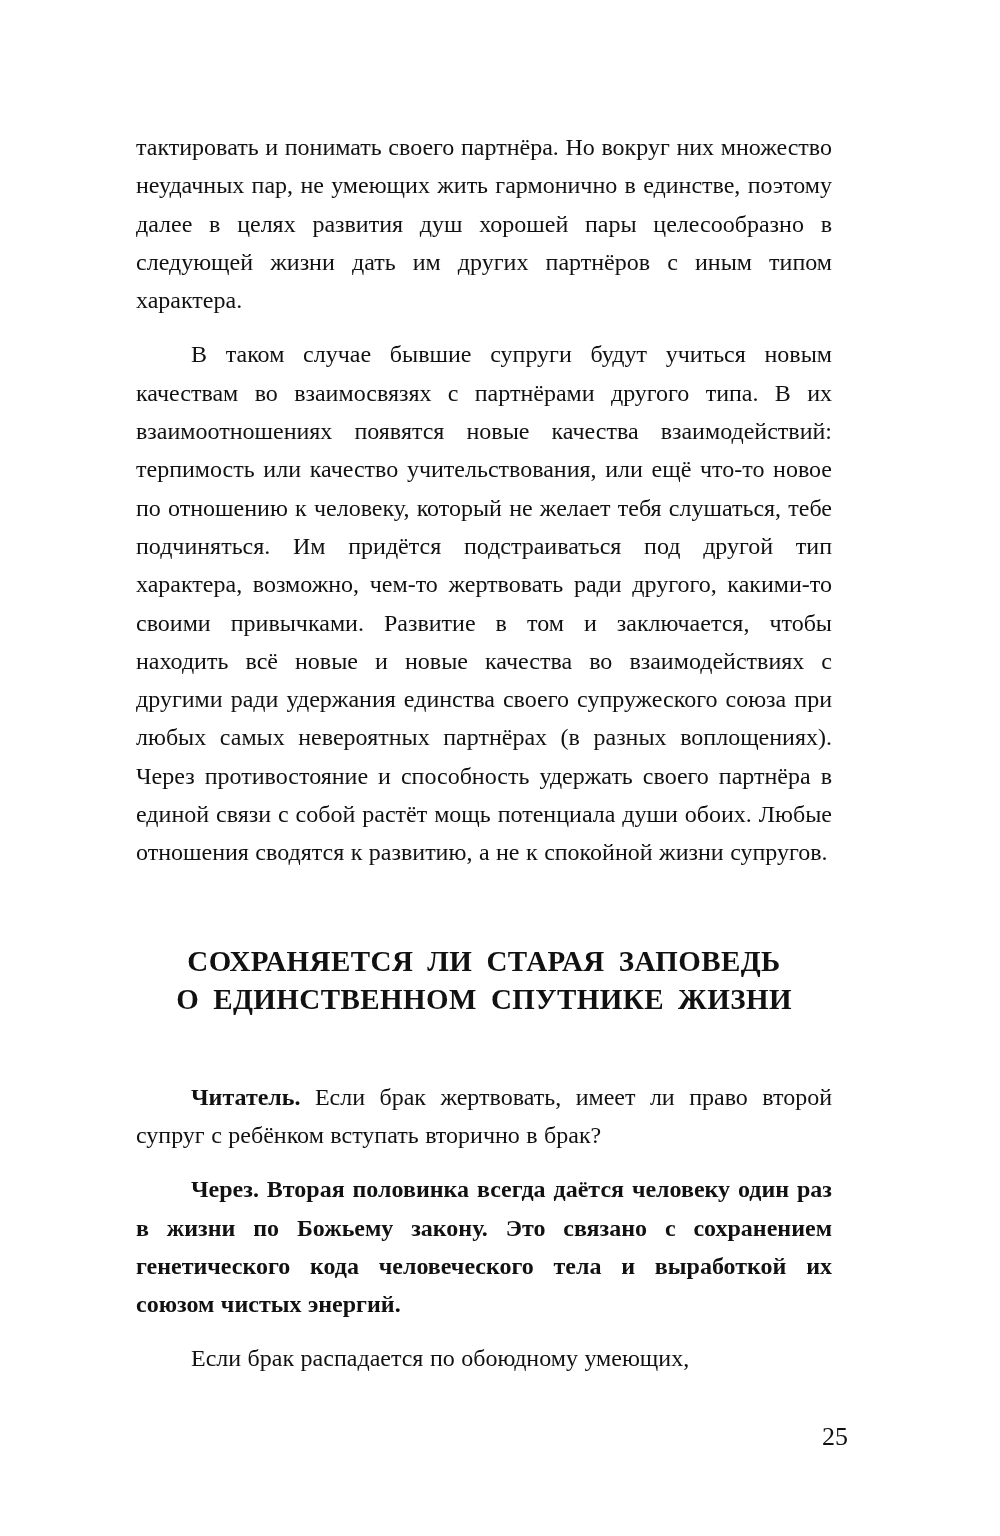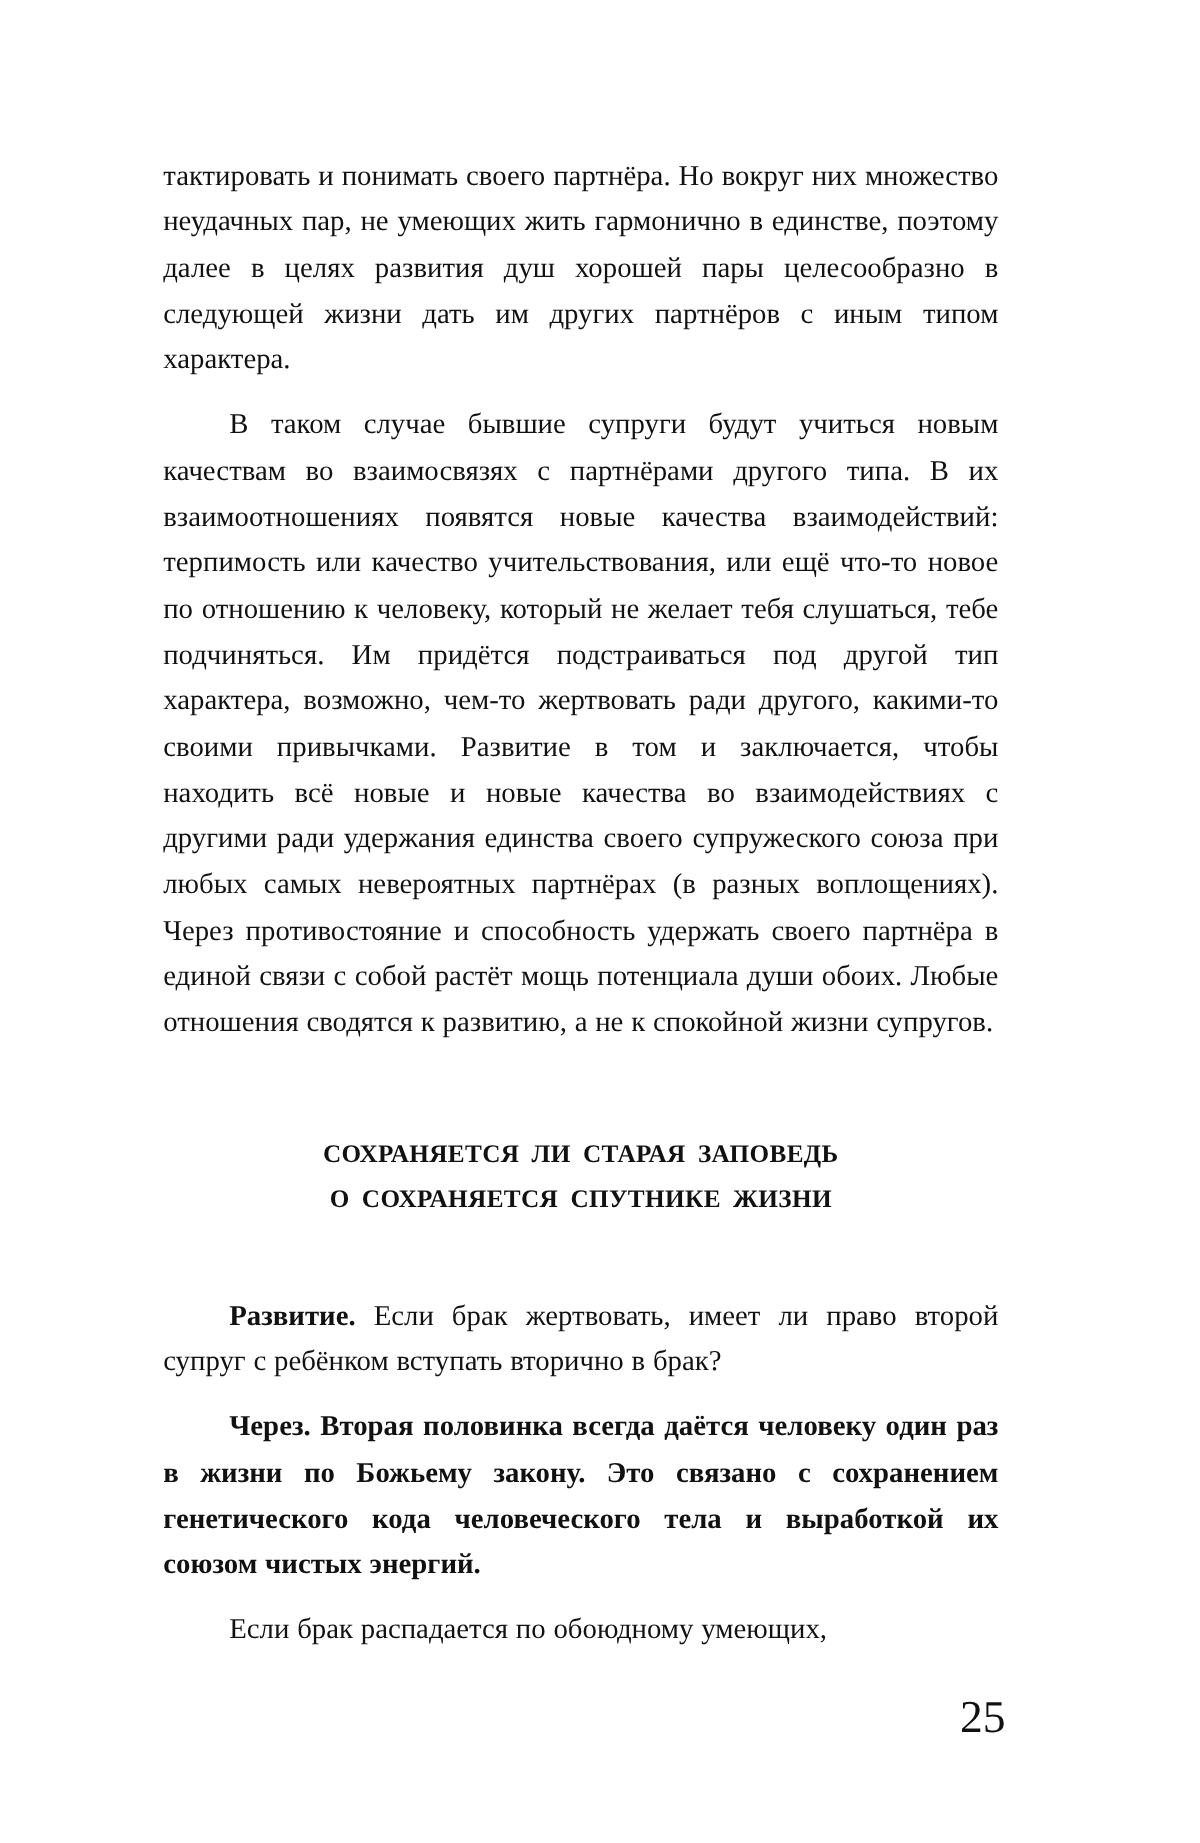--- a/index.html
+++ b/index.html
@@ -49,68 +49,68 @@
   p.body-par.bold-par {
     font-weight: bold;
   }
 
   .run-bold {
     font-weight: bold;
   }
 
   h2.section-heading {
     margin: 0;
-    font-size: 21px;
+    font-size: 29px;
     line-height: 38px;
     font-weight: bold;
     text-align: center;
     letter-spacing: 0.015em;
     word-spacing: 0.22em;
     text-indent: 0;
   }
 
   h2.section-heading .heading-line {
     display: block;
     white-space: nowrap;
   }
 
   .gap-before-heading { height: 54px; }
   .gap-after-heading  { height: 44px; }
 
   .page-number {
     position: absolute;
-    right: 162px;
+    right: 152px;
     bottom: 86px;
-    font-size: 38px;
+    font-size: 26px;
     line-height: 1;
     font-family: "Liberation Serif", "DejaVu Serif", serif;
     color: #111111;
   }
 </style>
 </head>
 <body>
 
 <div class="page">
 
   <div class="text-column">
 
     <p class="body-par no-indent">тактировать и понимать своего партнёра. Но вокруг них множество неудачных пар, не умеющих жить гармонично в единстве, поэтому далее в целях развития душ хорошей пары целесообразно в следующей жизни дать им других партнёров с иным типом характера.</p>
 
     <p class="body-par">В таком случае бывшие супруги будут учиться новым качествам во взаимосвязях с партнёрами другого типа. В их взаимоотношениях появятся новые качества взаимодействий: терпимость или качество учительствования, или ещё что-то новое по отношению к человеку, который не желает тебя слушаться, тебе подчиняться. Им придётся подстраиваться под другой тип характера, возможно, чем-то жертвовать ради другого, какими-то своими привычками. Развитие в том и заключается, чтобы находить всё новые и новые качества во взаимодействиях с другими ради удержания единства своего супружеского союза при любых самых невероятных партнёрах (в разных воплощениях). Через противостояние и способность удержать своего партнёра в единой связи с собой растёт мощь потенциала души обоих. Любые отношения сводятся к развитию, а не к спокойной жизни супругов.</p>
 
     <div class="gap-before-heading"></div>
 
     <h2 class="section-heading">
       <span class="heading-line">СОХРАНЯЕТСЯ ЛИ СТАРАЯ ЗАПОВЕДЬ</span>
-      <span class="heading-line">О СОХРАНЯЕТСЯ СПУТНИКЕ ЖИЗНИ</span>
+      <span class="heading-line">О ЕДИНСТВЕННОМ СПУТНИКЕ ЖИЗНИ</span>
     </h2>
 
     <div class="gap-after-heading"></div>
 
-    <p class="body-par"><span class="run-bold">Развитие.</span><span> Если брак жертвовать, имеет ли право второй супруг с ребёнком вступать вторично в брак?</span></p>
+    <p class="body-par"><span class="run-bold">Читатель.</span><span> Если брак жертвовать, имеет ли право второй супруг с ребёнком вступать вторично в брак?</span></p>
 
     <p class="body-par bold-par"><span class="run-bold">Через.</span><span> Вторая половинка всегда даётся человеку один раз в жизни по Божьему закону. Это связано с сохранением генетического кода человеческого тела и выработкой их союзом чистых энергий.</span></p>
 
     <p class="body-par">Если брак распадается по обоюдному умеющих,</p>
 
   </div>
 
   <div class="page-number">25</div>
 
 </div>

